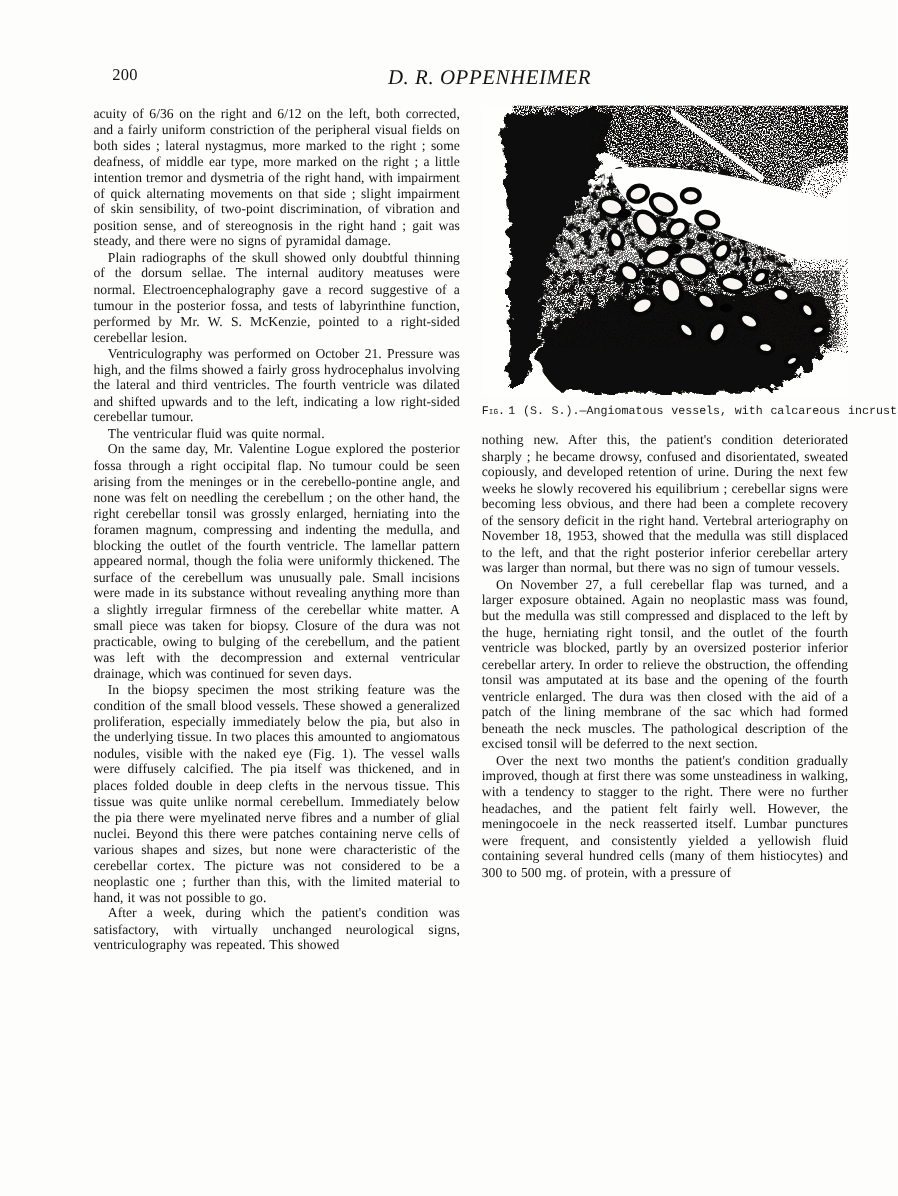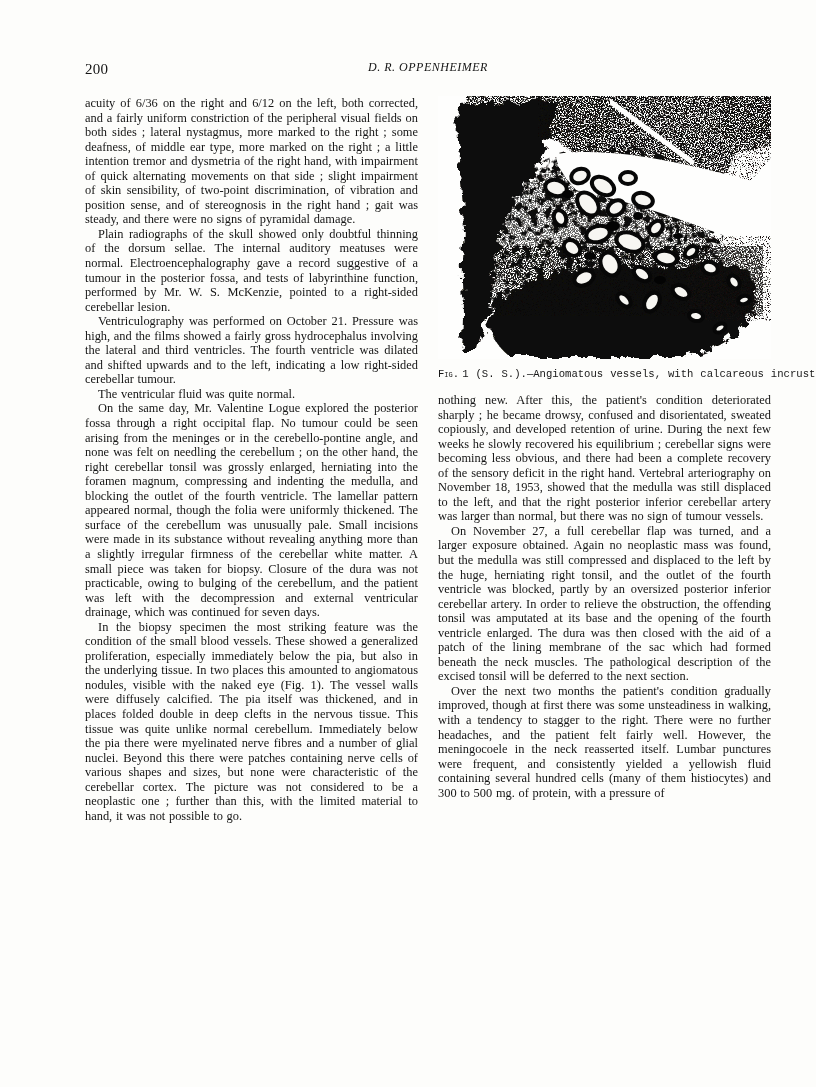--- a/index.html
+++ b/index.html
@@ -2,23 +2,23 @@
 <html><head>
 <meta charset="utf-8">
 <style>
   html,body { margin:0; padding:0; background:#ffffff; }
   .page {
     position:relative; width:816px; height:1087px;
     background:#fdfdfb; overflow:hidden;
     font-family:"Liberation Serif","DejaVu Serif",serif;
     color:#141414;
   }
-  .header { position:absolute; top:60px; left:85px; width:686px; height:20px; }
+  .header { position:absolute; top:60px; left:102px; width:686px; height:20px; }
   .page-number { position:absolute; left:0; top:1px; font-size:15px; letter-spacing:0.3px; }
-  .running-title { text-align:center; font-style:italic; font-size:12px; letter-spacing:0.5px; }
+  .running-title { text-align:center; font-style:italic; font-size:19px; letter-spacing:0.5px; }
 
   .columns { position:absolute; top:96px; left:85px; width:686px; display:flex; gap:20px;justify-content:space-between; }
   .col { width:333px; font-size:12.4px; line-height:14.55px; text-align:justify; word-spacing:0.6px; }
   .col p { margin:0; text-indent:13px; }
   .col p.noindent { text-indent:0; }
 
   .figure-block { width:333px; margin-bottom:12px;font-family:Liberation Mono, monospace; }
   .figure-image { display:block; width:333px; height:263px; }
   .figure-caption { margin-top:9px; font-size:10.6px; line-height:13px; text-align:center; color:#161616; }
   .cap-line { white-space:pre; }
@@ -36,20 +36,21 @@
 
   <div class="columns">
 
     <div class="col">
       <p class="noindent">acuity of 6/36 on the right and 6/12 on the left, both corrected, and a fairly uniform constriction of the peripheral visual fields on both sides ; lateral nystagmus, more marked to the right ; some deafness, of middle ear type, more marked on the right ; a little intention tremor and dysmetria of the right hand, with impairment of quick alternating movements on that side ; slight impairment of skin sensibility, of two-point discrimination, of vibration and position sense, and of stereognosis in the right hand ; gait was steady, and there were no signs of pyramidal damage.</p>
       <p>Plain radiographs of the skull showed only doubtful thinning of the dorsum sellae.  The internal auditory meatuses were normal.  Electroencephalography gave a record suggestive of a tumour in the posterior fossa, and tests of labyrinthine function, performed by Mr. W. S. McKenzie, pointed to a right-sided cerebellar lesion.</p>
       <p>Ventriculography was performed on October 21.  Pressure was high, and the films showed a fairly gross hydrocephalus involving the lateral and third ventricles. The fourth ventricle was dilated and shifted upwards and to the left, indicating a low right-sided cerebellar tumour.</p>
       <p>The ventricular fluid was quite normal.</p>
       <p>On the same day, Mr. Valentine Logue explored the posterior fossa through a right occipital flap.  No tumour could be seen arising from the meninges or in the cerebello-pontine angle, and none was felt on needling the cerebellum ; on the other hand, the right cerebellar tonsil was grossly enlarged, herniating into the foramen magnum, compressing and indenting the medulla, and blocking the outlet of the fourth ventricle. The lamellar pattern appeared normal, though the folia were uniformly thickened.  The surface of the cerebellum was unusually pale.  Small incisions were made in its substance without revealing anything more than a slightly irregular firmness of the cerebellar white matter. A small piece was taken for biopsy.  Closure of the dura was not practicable, owing to bulging of the cerebellum, and the patient was left with the decompression and external ventricular drainage, which was continued for seven days.</p>
       <p>In the biopsy specimen the most striking feature was the condition of the small blood vessels.  These showed a generalized proliferation, especially immediately below the pia, but also in the underlying tissue. In two places this amounted to angiomatous nodules, visible with the naked eye (Fig. 1).  The vessel walls were diffusely calcified.  The pia itself was thickened, and in places folded double in deep clefts in the nervous tissue.  This tissue was quite unlike normal cerebellum.  Immediately below the pia there were myelinated nerve fibres and a number of glial nuclei.  Beyond this there were patches containing nerve cells of various shapes and sizes, but none were characteristic of the cerebellar cortex.  The picture was not considered to be a neoplastic one ; further than this, with the limited material to hand, it was not possible to go.</p>
+      <p>After a week, during which the patient's condition was satisfactory, with virtually unchanged neurological signs, ventriculography was repeated.  This showed</p>
     </div>
 
     <div class="col">
 
       <div class="figure-block">
         <svg class="figure-image" viewBox="0 0 333 263" xmlns="http://www.w3.org/2000/svg" preserveAspectRatio="none">
           <defs>
             <filter id="rough" x="-15%" y="-15%" width="130%" height="130%">
               <feTurbulence type="fractalNoise" baseFrequency="0.09" numOctaves="4" seed="11" result="t"></feTurbulence>
               <feDisplacementMap in="SourceGraphic" in2="t" scale="16"></feDisplacementMap>

